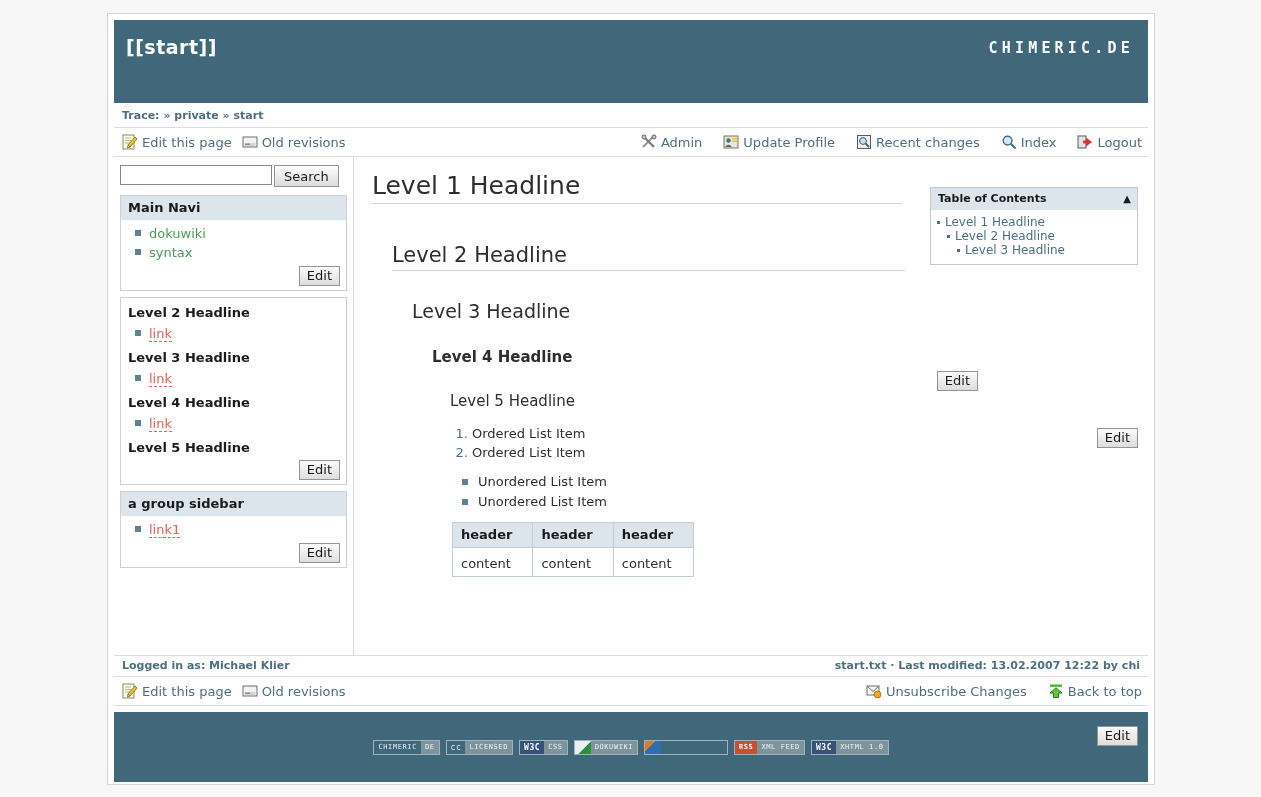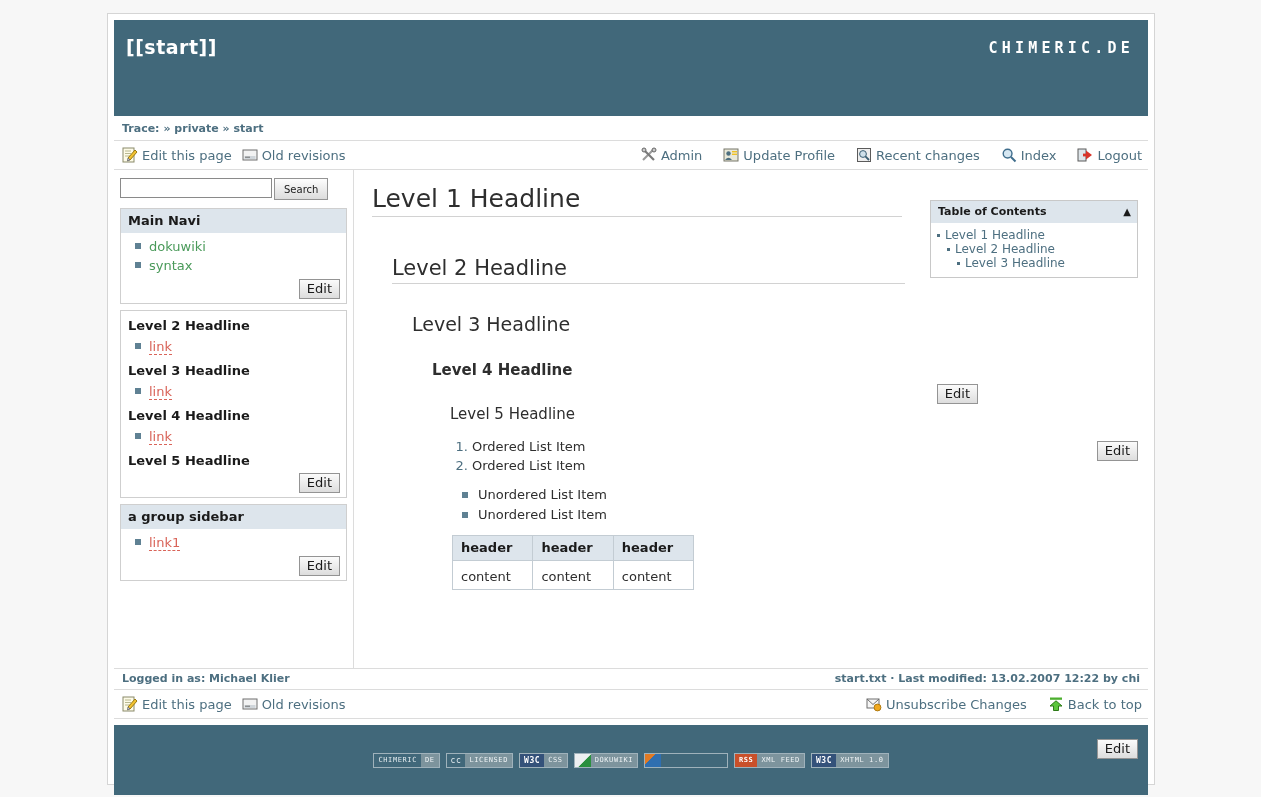--- a/index.html
+++ b/index.html
@@ -14,21 +14,21 @@
   .page-frame {
     position: absolute;
     left: 107px; top: 13px;
     width: 1048px; height: 772px;
     background: #ffffff;
     border: 1px solid #d5d5d5;
   }
   
   .site-header {
     margin: 6px 6px 0 6px;
-    height: 96px;
+    height: 83px;
     background: #41687a;
     position: relative;
   }
   .site-title {
     position: absolute;
     left: 12px; top: 16px;
     color: #ffffff;
     font-weight: bold;
     font-size: 19px;
     letter-spacing: 0.5px;
@@ -81,21 +81,21 @@
   .search-input {
     width: 152px; height: 20px;
     border: 1px solid #8a8a8a;
     font-family: inherit; font-size: 12px;
     padding: 0 3px; background: #fff;
   }
   .search-btn {
     height: 22px; padding: 0 9px;
     border: 1px solid #949494;
     background: linear-gradient(#fdfdfd, #dcdcdc);
-    font-family: inherit; font-size: 10px; color: #1a1a1a;
+    font-family: inherit; font-size: 13px; color: #1a1a1a;
     cursor: pointer;
   }
   .side-box {
     border: 1px solid #cfcfcf;
     background: #fff;
     margin-bottom: 6px;
     padding-bottom: 2px;
     position: relative;
   }
   .side-box-title {

